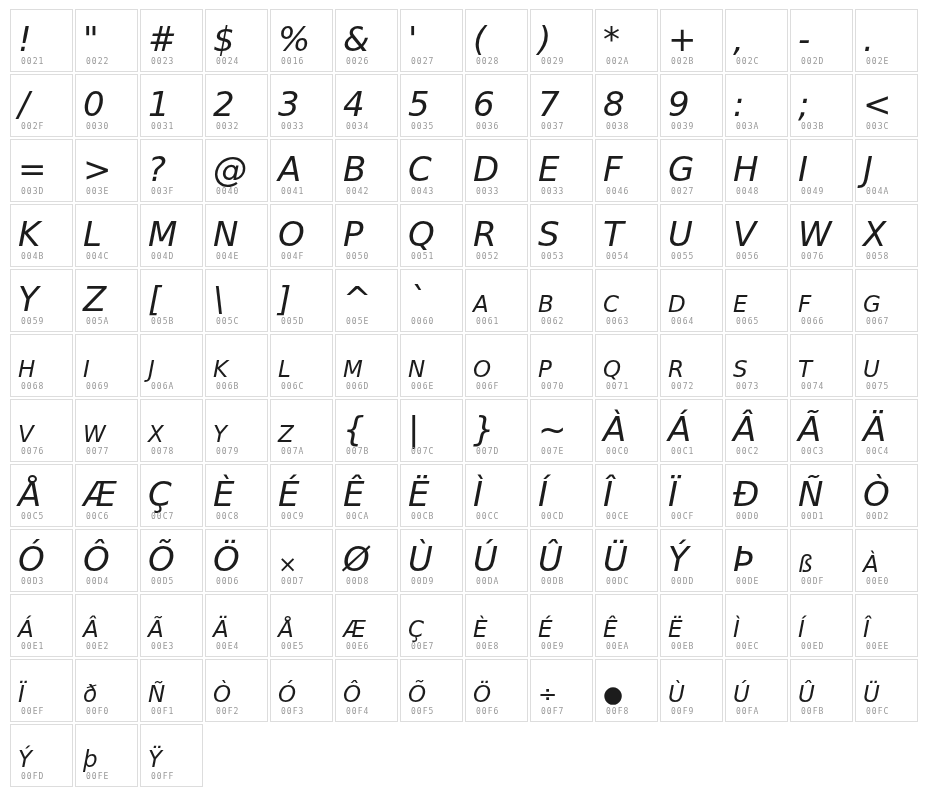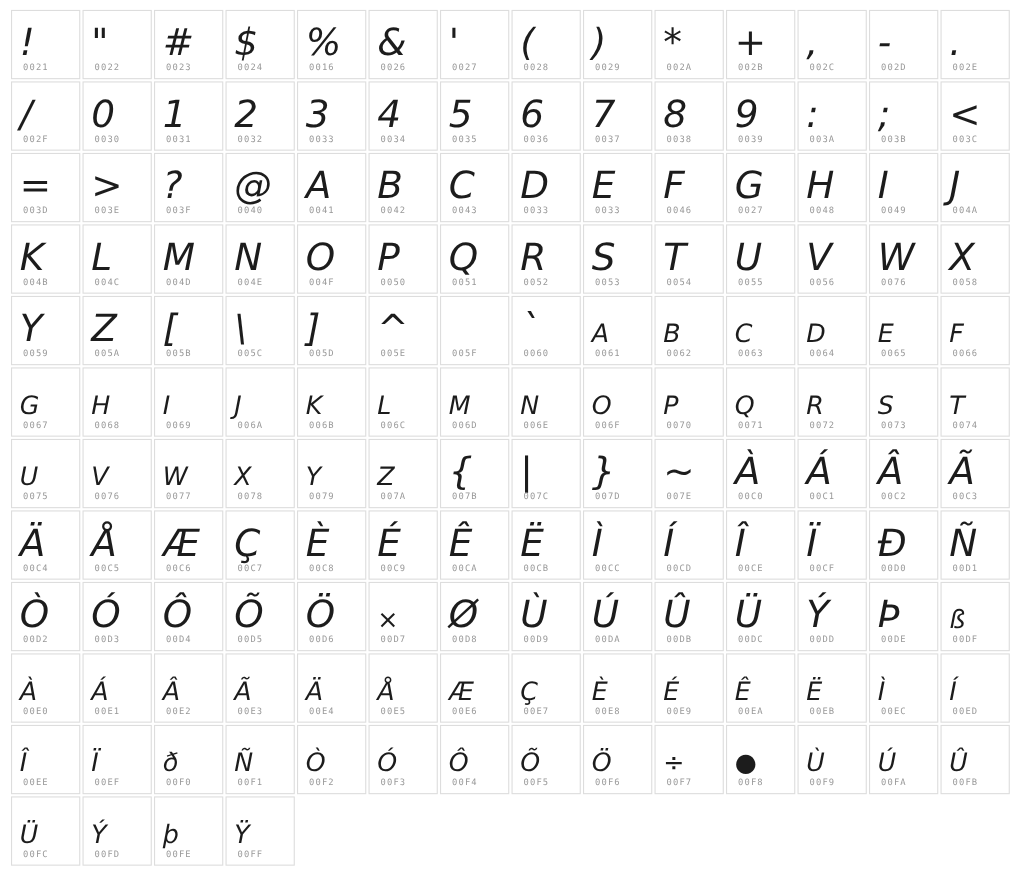--- a/index.html
+++ b/index.html
@@ -362,24 +362,20 @@
   <div class="cell">
     <div class="glyph">]</div>
     <div class="code">005D</div>
   </div>
 
   <div class="cell">
     <div class="glyph">^</div>
     <div class="code">005E</div>
   </div>
 
-  <div class="cell">
-    <div class="glyph"></div>
-    <div class="code">005F</div>
-  </div>
 
   <div class="cell">
     <div class="glyph">`</div>
     <div class="code">0060</div>
   </div>
 
   <div class="cell small">
     <div class="glyph">A</div>
     <div class="code">0061</div>
   </div>

